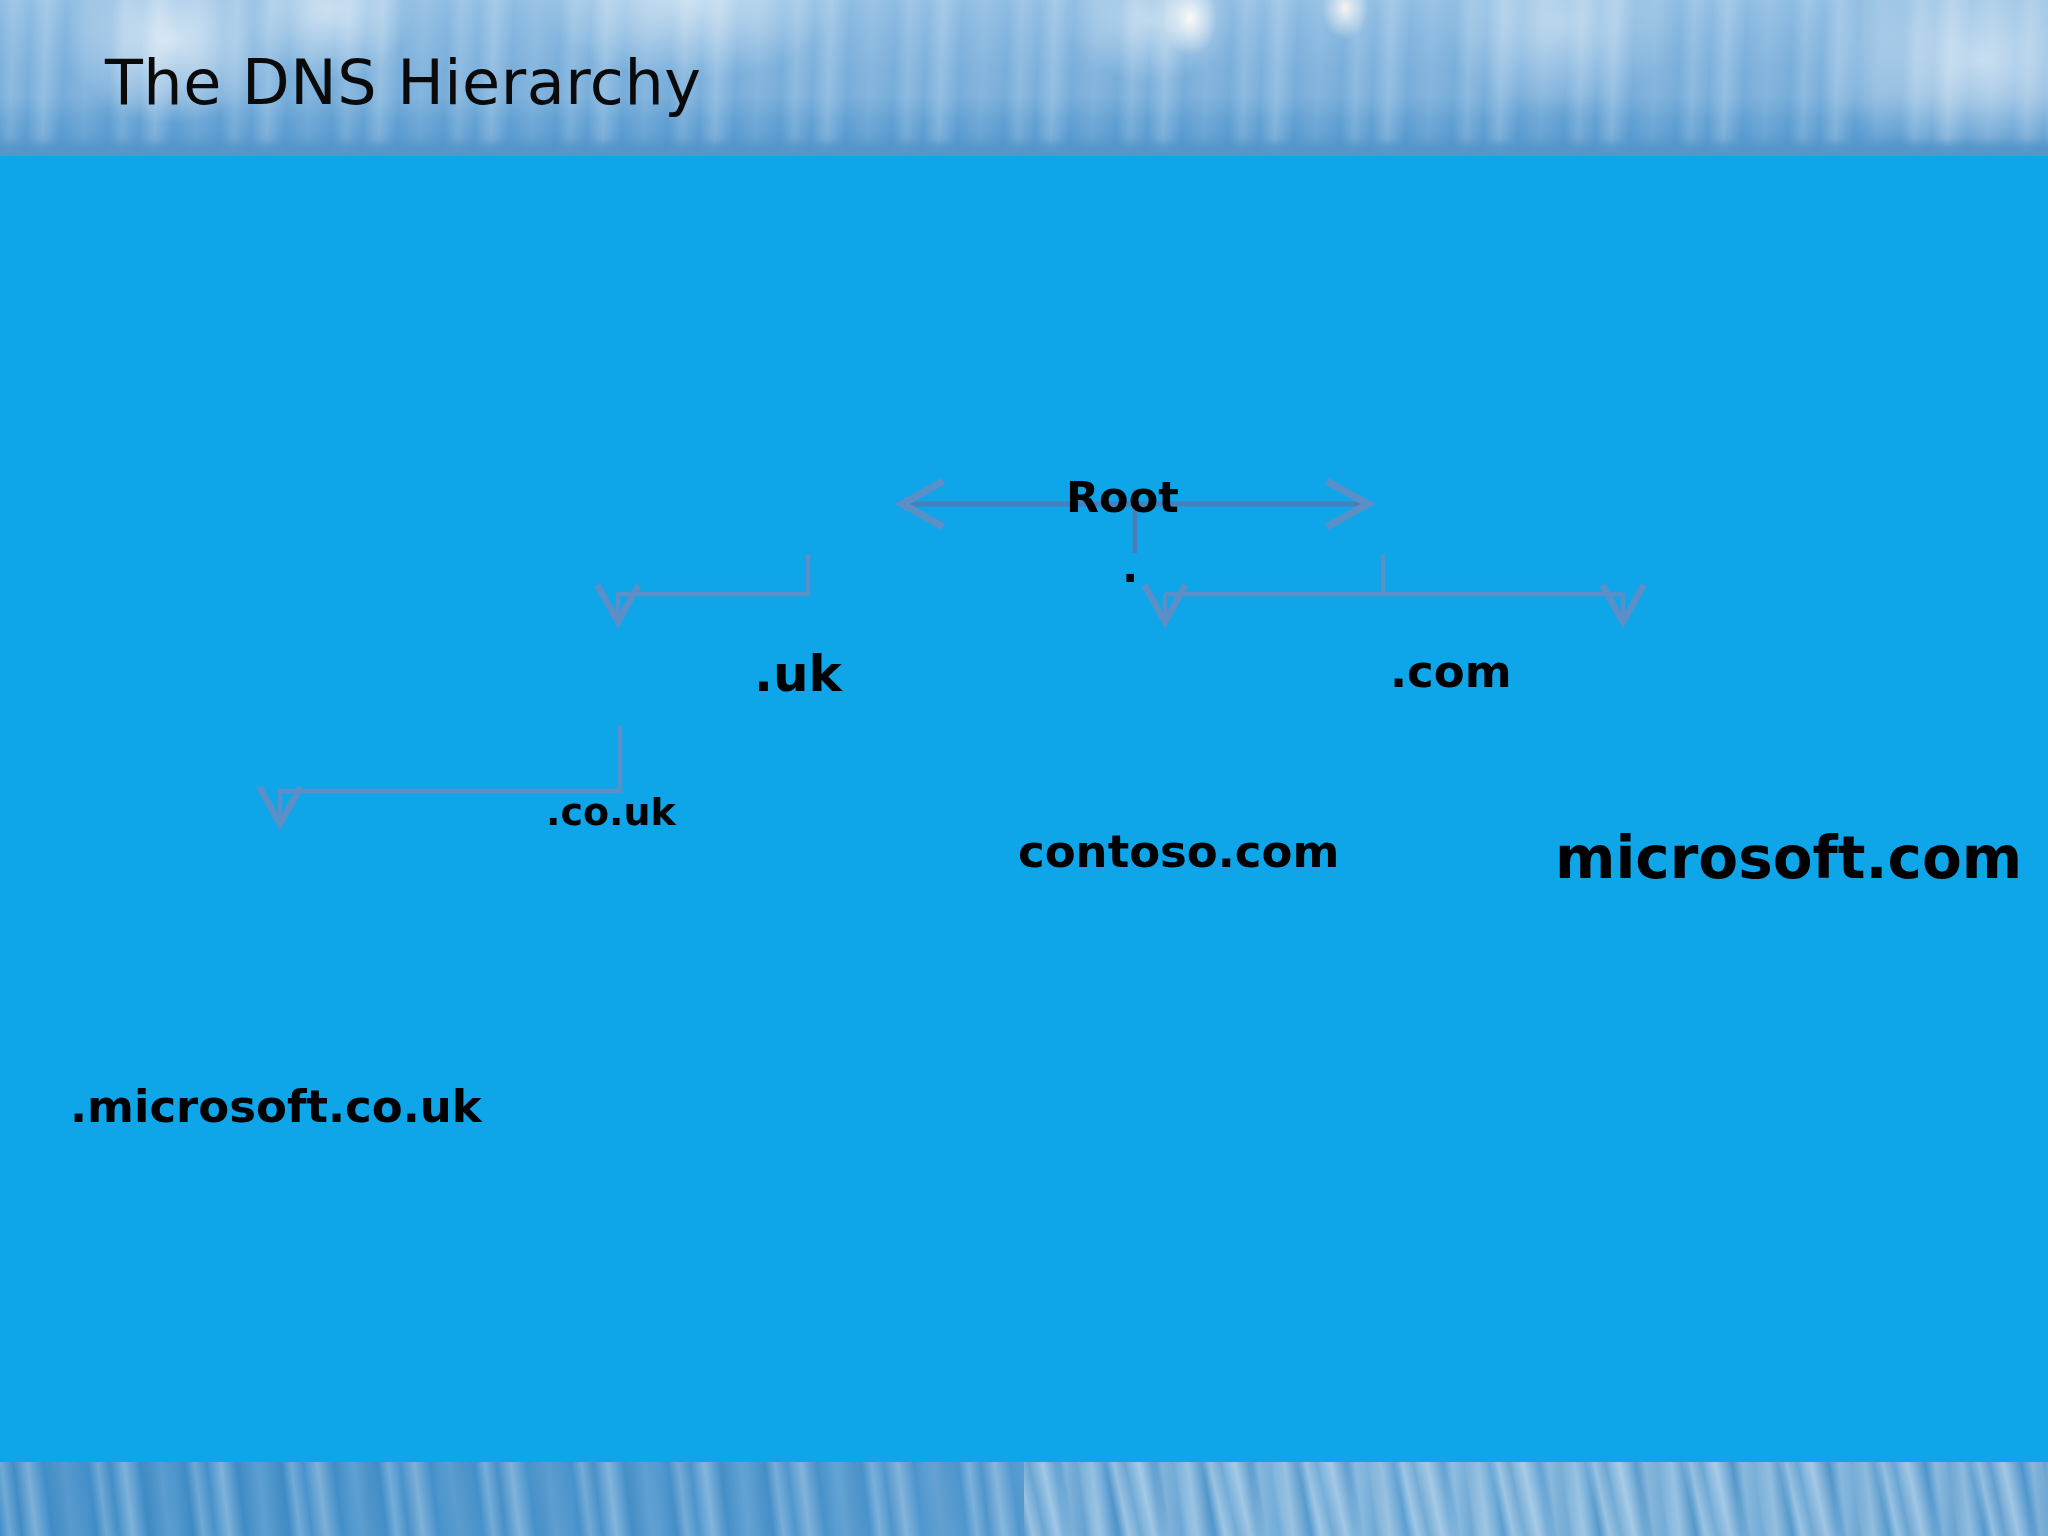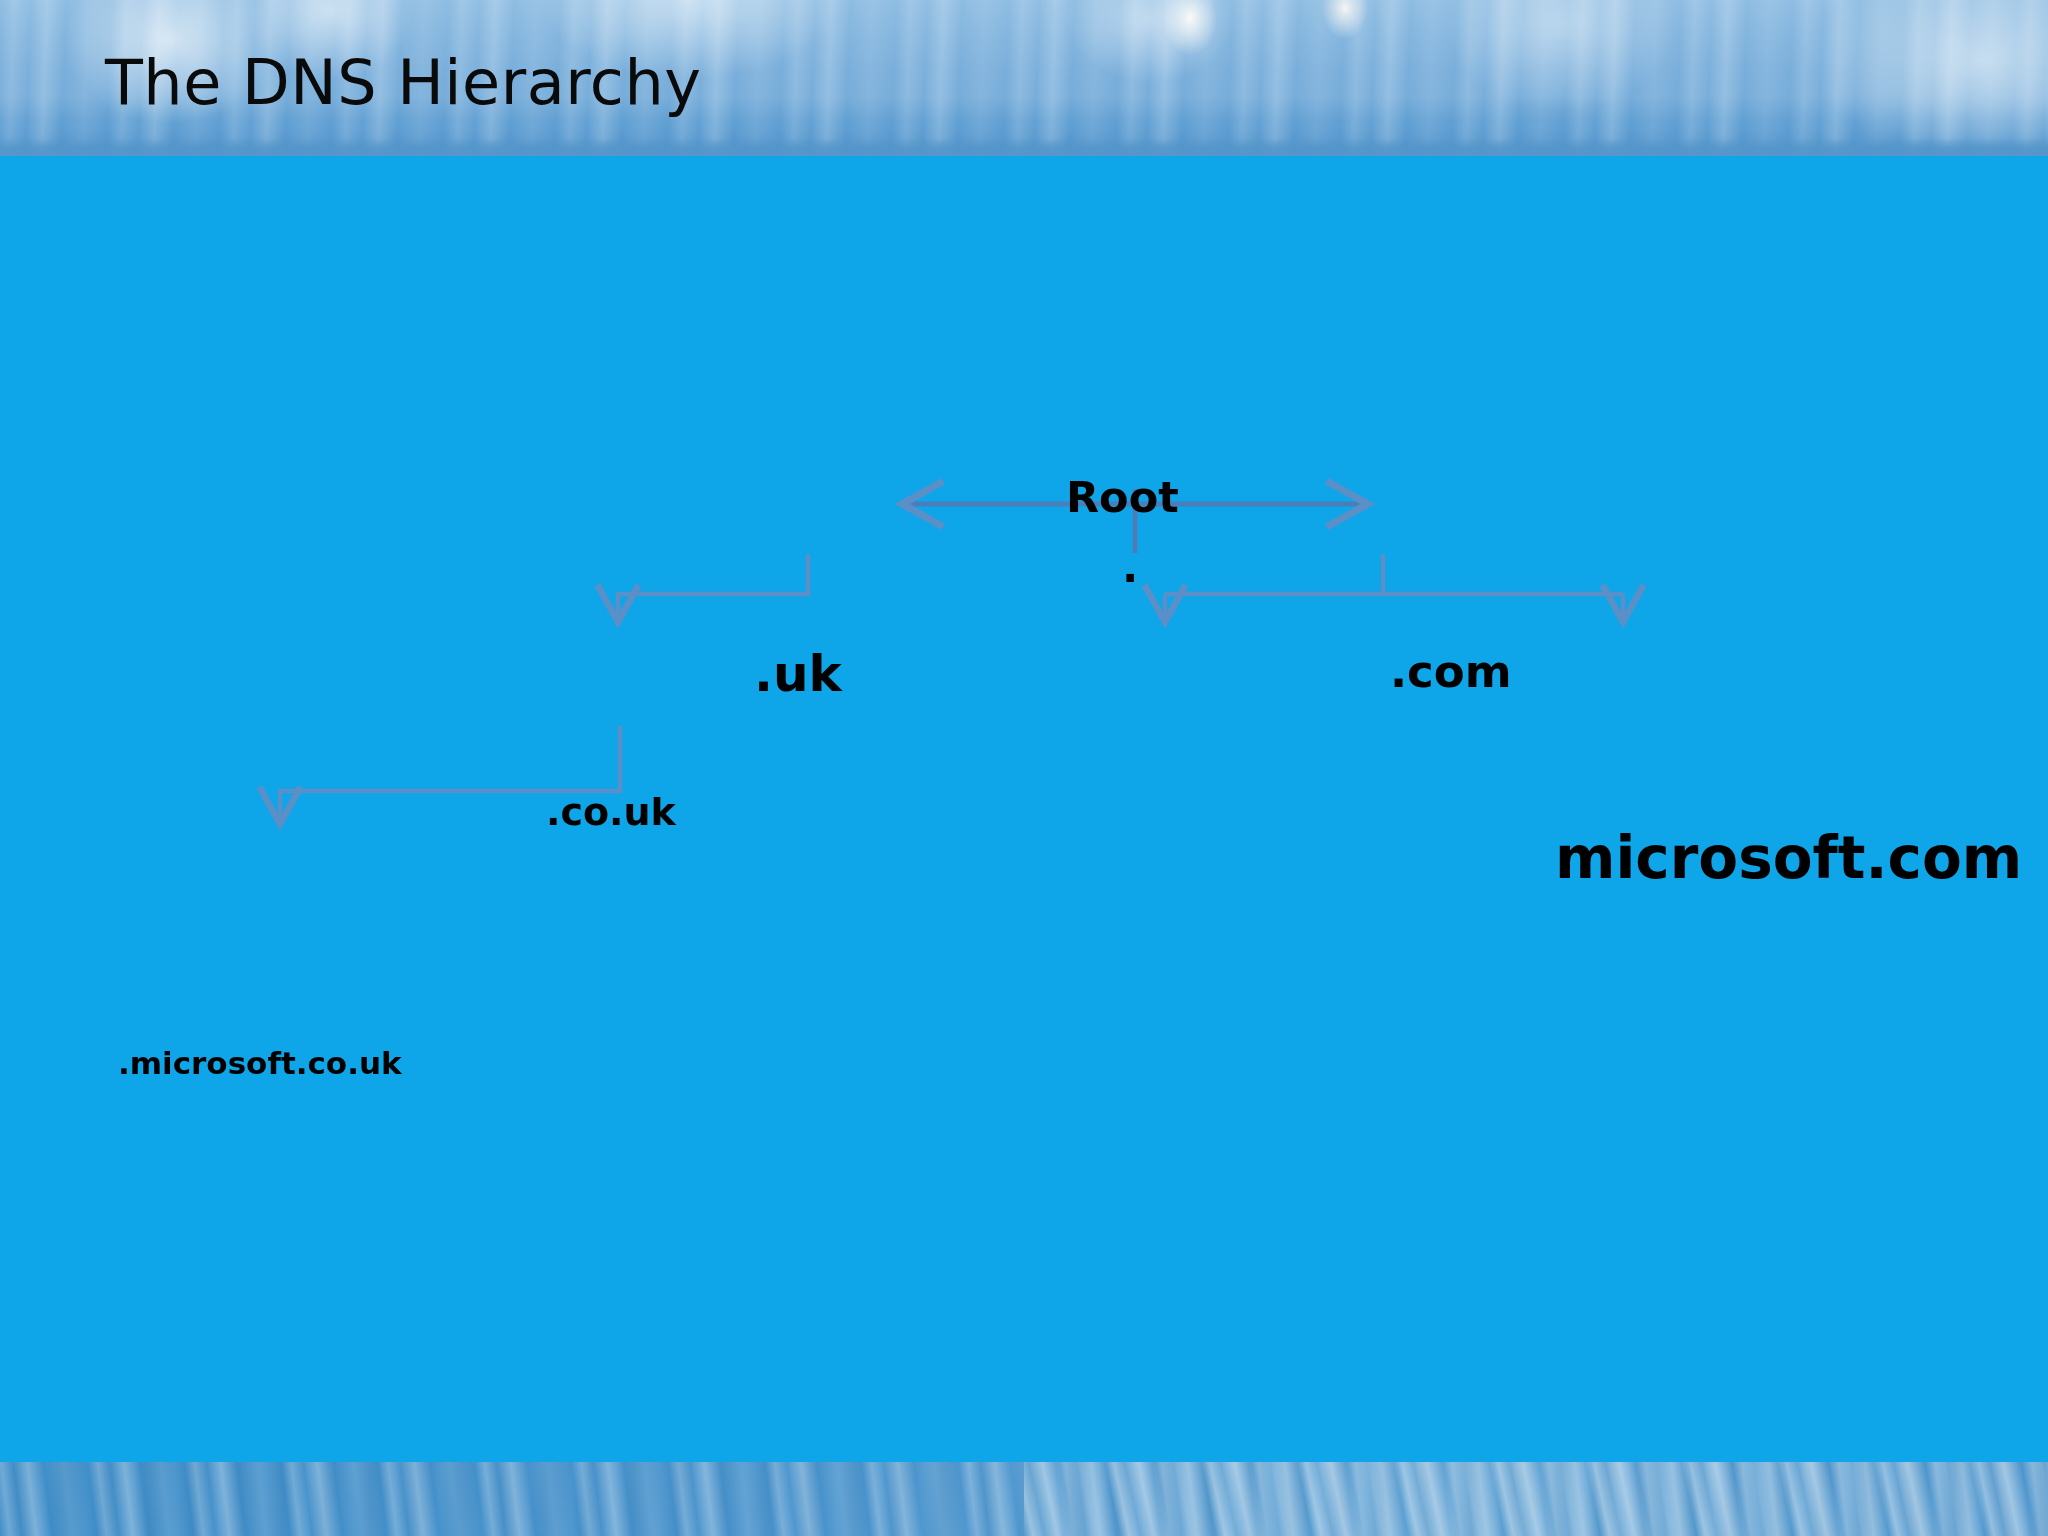--- a/index.html
+++ b/index.html
@@ -143,21 +143,21 @@
     white-space: nowrap;
     line-height: 1;
   }
   .node-root   { left: 1066px; top: 320px;  font-size: 43px; }
   .node-dot    { left: 1122px; top: 390px;  font-size: 43px; }
   .node-uk     { left: 754px;  top: 493px;  font-size: 50px; }
   .node-com    { left: 1390px; top: 493px;  font-size: 45px; }
   .node-coduk  { left: 546px;  top: 637px;  font-size: 38px; }
   .node-contoso{ left: 1018px; top: 673px;  font-size: 45px; }
   .node-msftcom{ left: 1555px; top: 673px;  font-size: 58px; }
-  .node-msftuk { left: 70px;   top: 892px;  font-size: 31px; margin-left: 48px; }
+  .node-msftuk { left: 70px;   top: 928px;  font-size: 45px; }
 </style>
 </head>
 <body>
 
 <div class="slide">
 
   <div class="top-banner">
     <div class="tex"></div>
     <div class="bottom-edge"></div>
   </div>
@@ -194,20 +194,21 @@
 
       
       <path d="M620,570 L620,635 L280,635 L280,668" fill="none" stroke="#5b8fc7" stroke-width="4.5" marker-end="url(#arrowOpenDown)"></path>
     </svg>
 
     <div class="node node-root">Root</div>
     <div class="node node-dot">.</div>
     <div class="node node-uk">.uk</div>
     <div class="node node-com">.com</div>
     <div class="node node-coduk">.co.uk</div>
+    <div class="node node-contoso">contoso.com</div>
     <div class="node node-msftcom">microsoft.com</div>
     <div class="node node-msftuk">.microsoft.co.uk</div>
   </div>
 
   <div class="bottom-banner">
     <div class="tex"></div>
     <div class="tex-right"></div>
   </div>
 
 </div>

